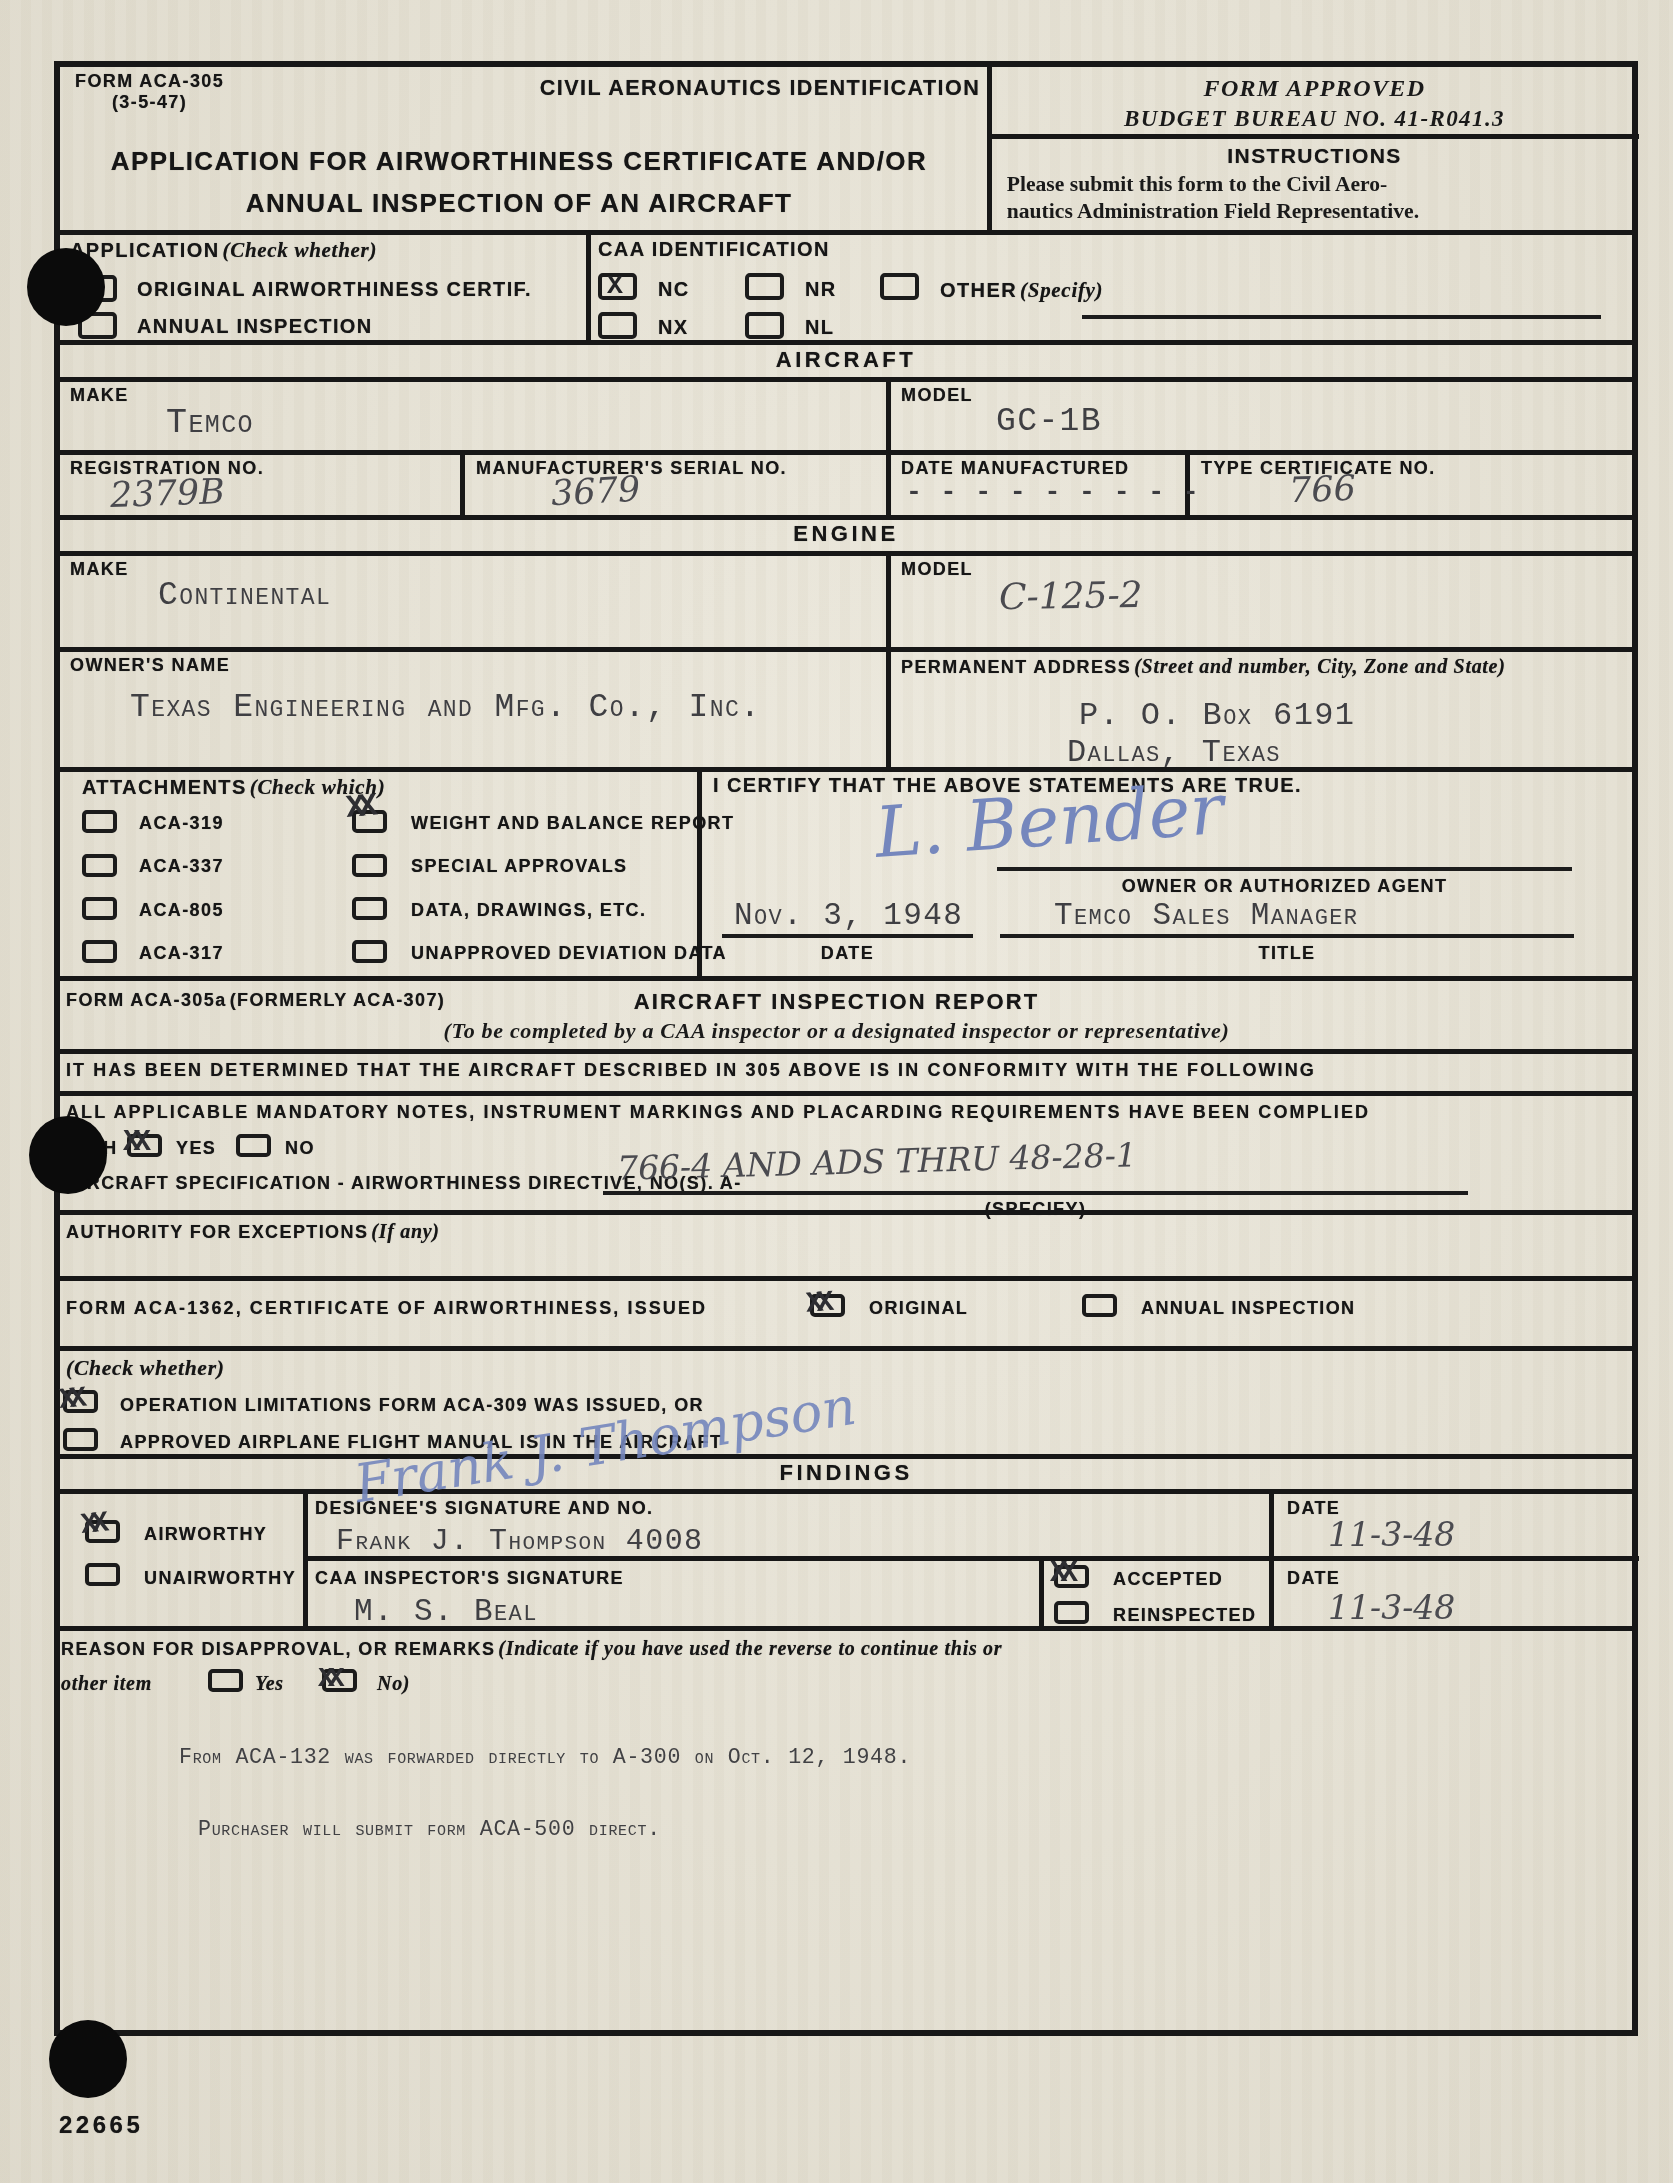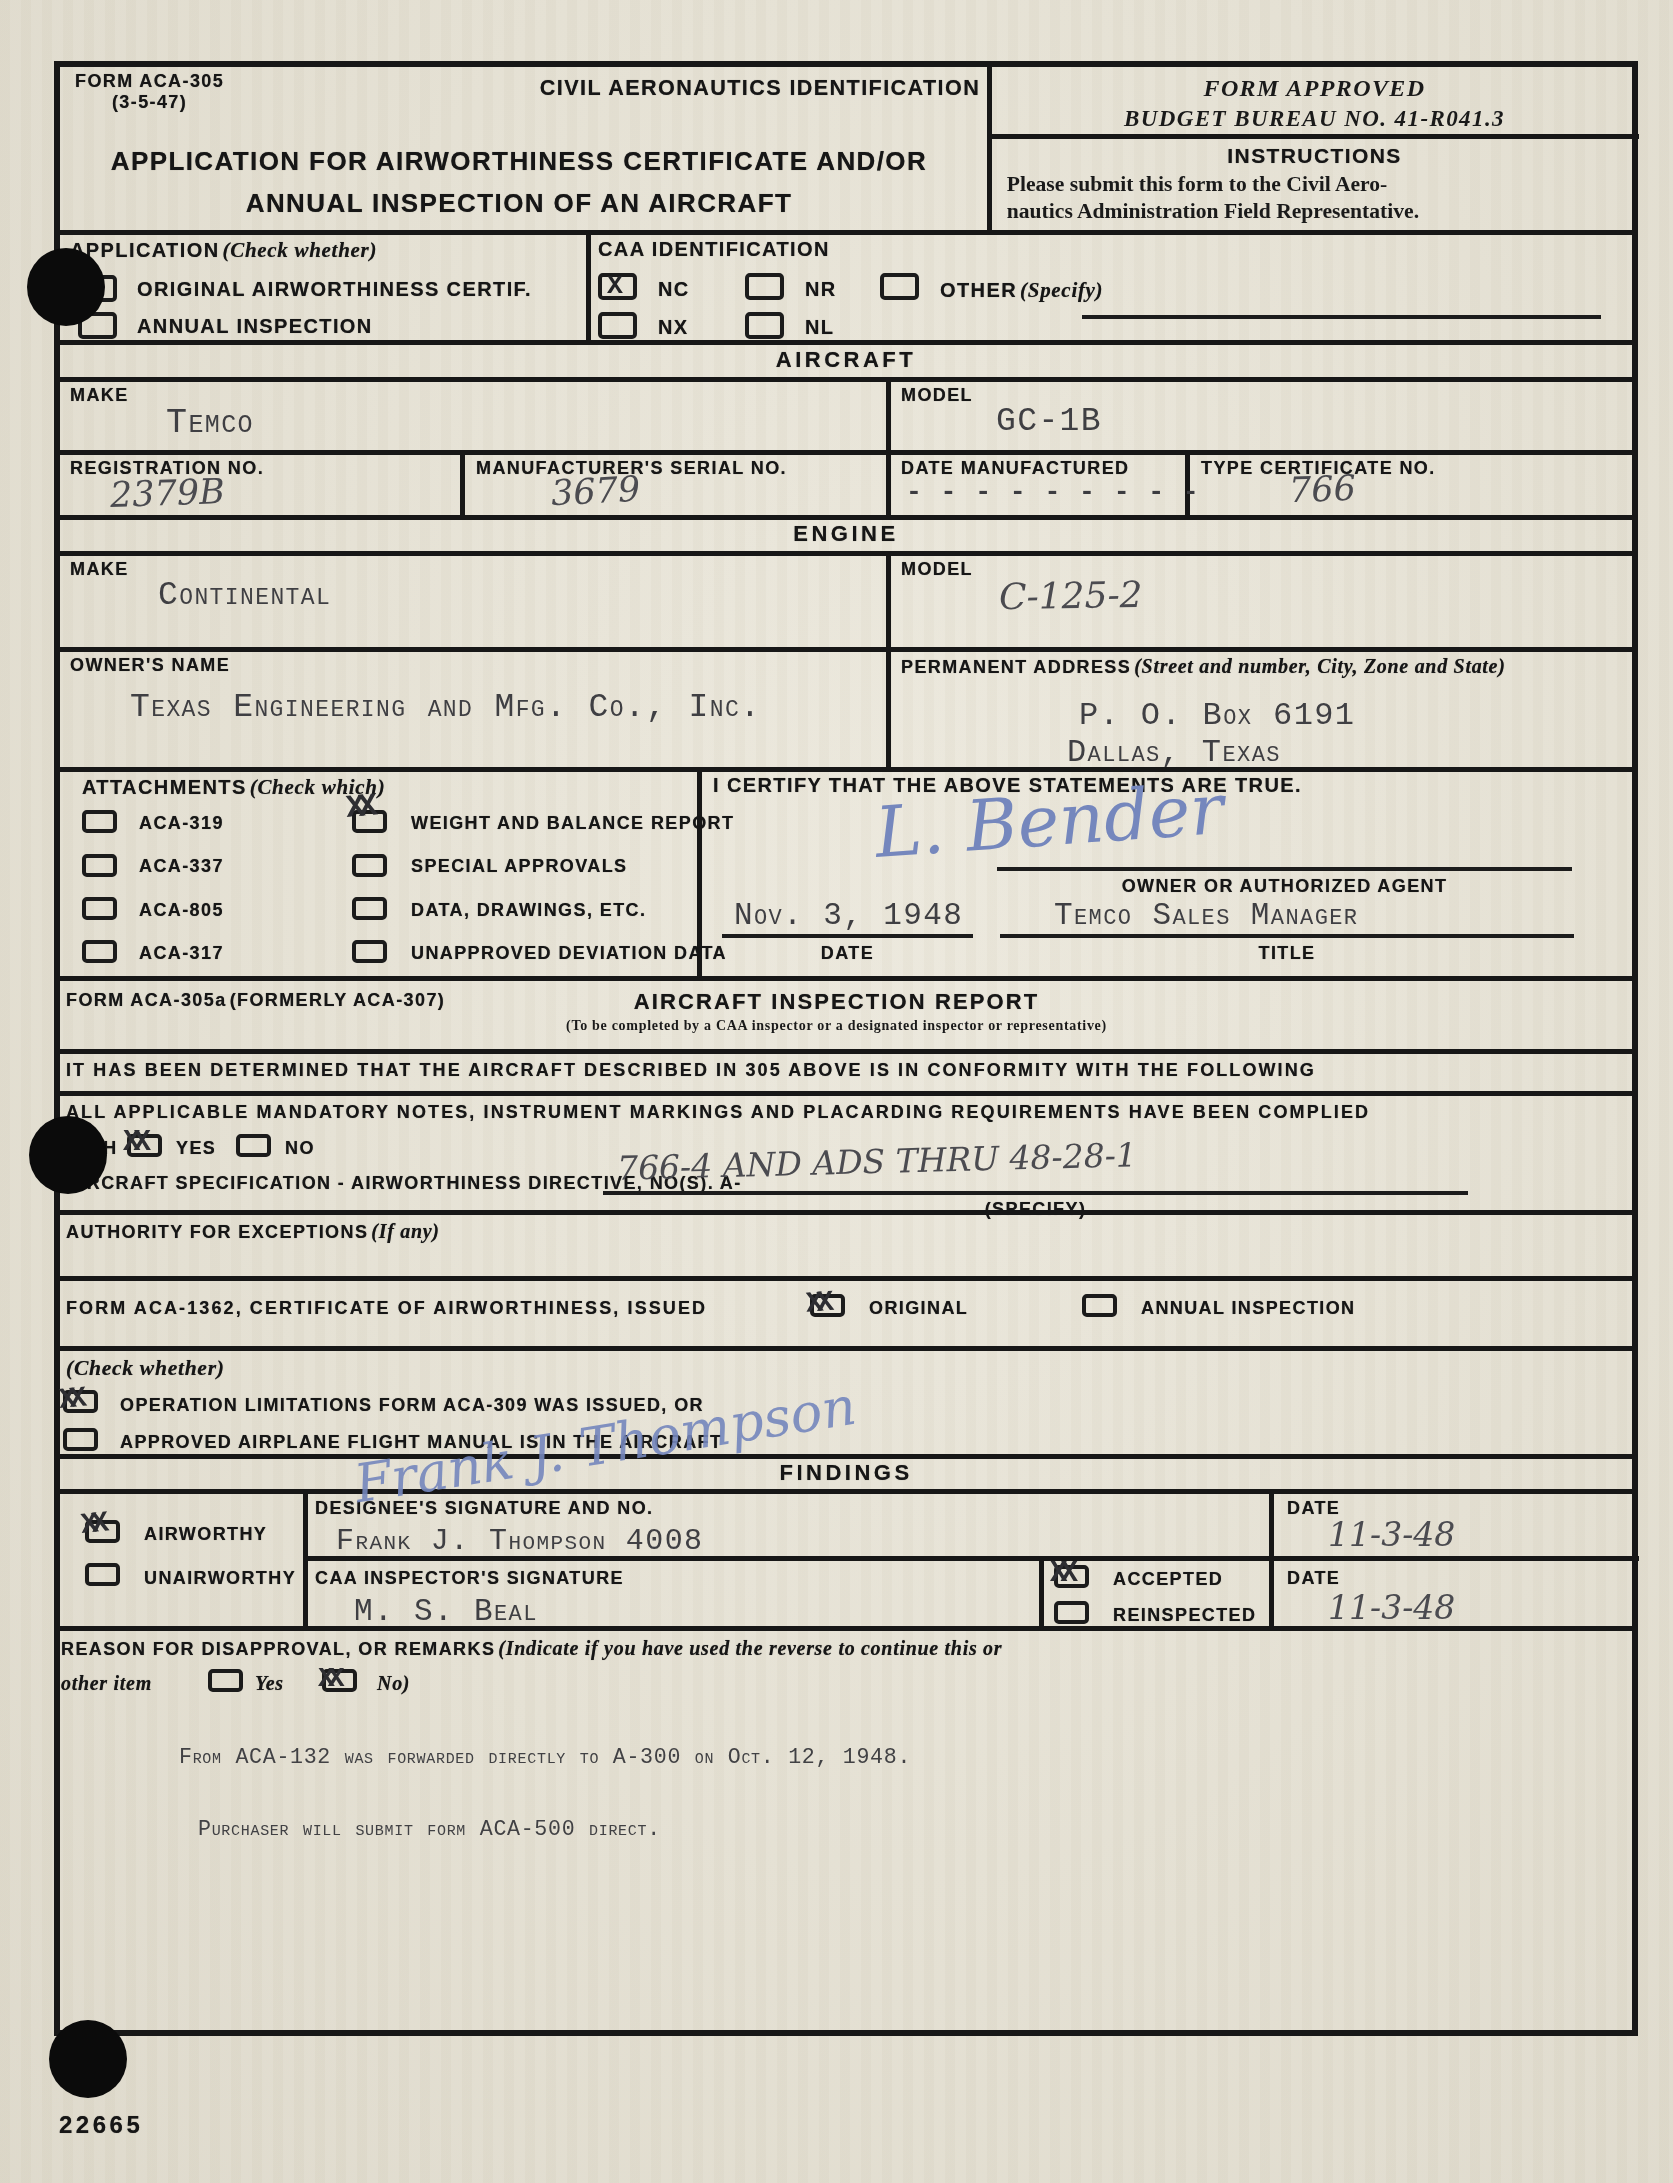--- a/index.html
+++ b/index.html
@@ -197,21 +197,21 @@
   <div class="abs typed" style="left:1054px;top:898px;font-size:31px;">Temco Sales Manager</div>
   <div class="ul" style="left:1000px;top:934px;width:574px;"></div>
   <div class="abs lbl sm ctr" style="left:1000px;top:943px;width:574px;">TITLE</div>
 
   <div class="hr" style="left:54px;top:976px;width:1584px;"></div>
   <div class="abs" style="left:66px;top:990px;">
     <span class="lbl sm">FORM ACA-305a</span>
     <span class="lbl sm" style="font-weight:600;">(FORMERLY ACA-307)</span>
   </div>
   <div class="abs lbl ctr" style="left:418px;top:989px;width:837px;font-size:22px;letter-spacing:2.1px;">AIRCRAFT INSPECTION REPORT</div>
-  <div class="abs serif ctr" style="left:139px;top:1018px;width:1395px;font-size:14px;letter-spacing:0.7px;">(To be completed by a CAA inspector or a designated inspector or representative)</div>
+  <div class="abs serif ctr" style="left:139px;top:1018px;width:1395px;font-style:italic;font-size:22px;letter-spacing:0.7px;">(To be completed by a CAA inspector or a designated inspector or representative)</div>
 
   <div class="hr" style="left:54px;top:1049px;width:1584px;"></div>
   <div class="abs lbl sm" style="left:66px;top:1060px;letter-spacing:2.1px;">IT HAS BEEN DETERMINED THAT THE AIRCRAFT DESCRIBED IN 305 ABOVE IS IN CONFORMITY WITH THE FOLLOWING</div>
 
   <div class="hr" style="left:54px;top:1091px;width:1584px;"></div>
   <div class="abs lbl sm" style="left:66px;top:1102px;letter-spacing:2.1px;">ALL APPLICABLE MANDATORY NOTES, INSTRUMENT MARKINGS AND PLACARDING REQUIREMENTS HAVE BEEN COMPLIED</div>
   <div class="abs lbl sm" style="left:66px;top:1138px;">WITH</div>
   <div class="cb cb-sm" style="left:127px;top:1134px;"></div>
   <span class="xx" style="left:123px;top:1128px;font-size:29px;">XX</span>
   <div class="abs lbl sm" style="left:176px;top:1138px;">YES</div>

